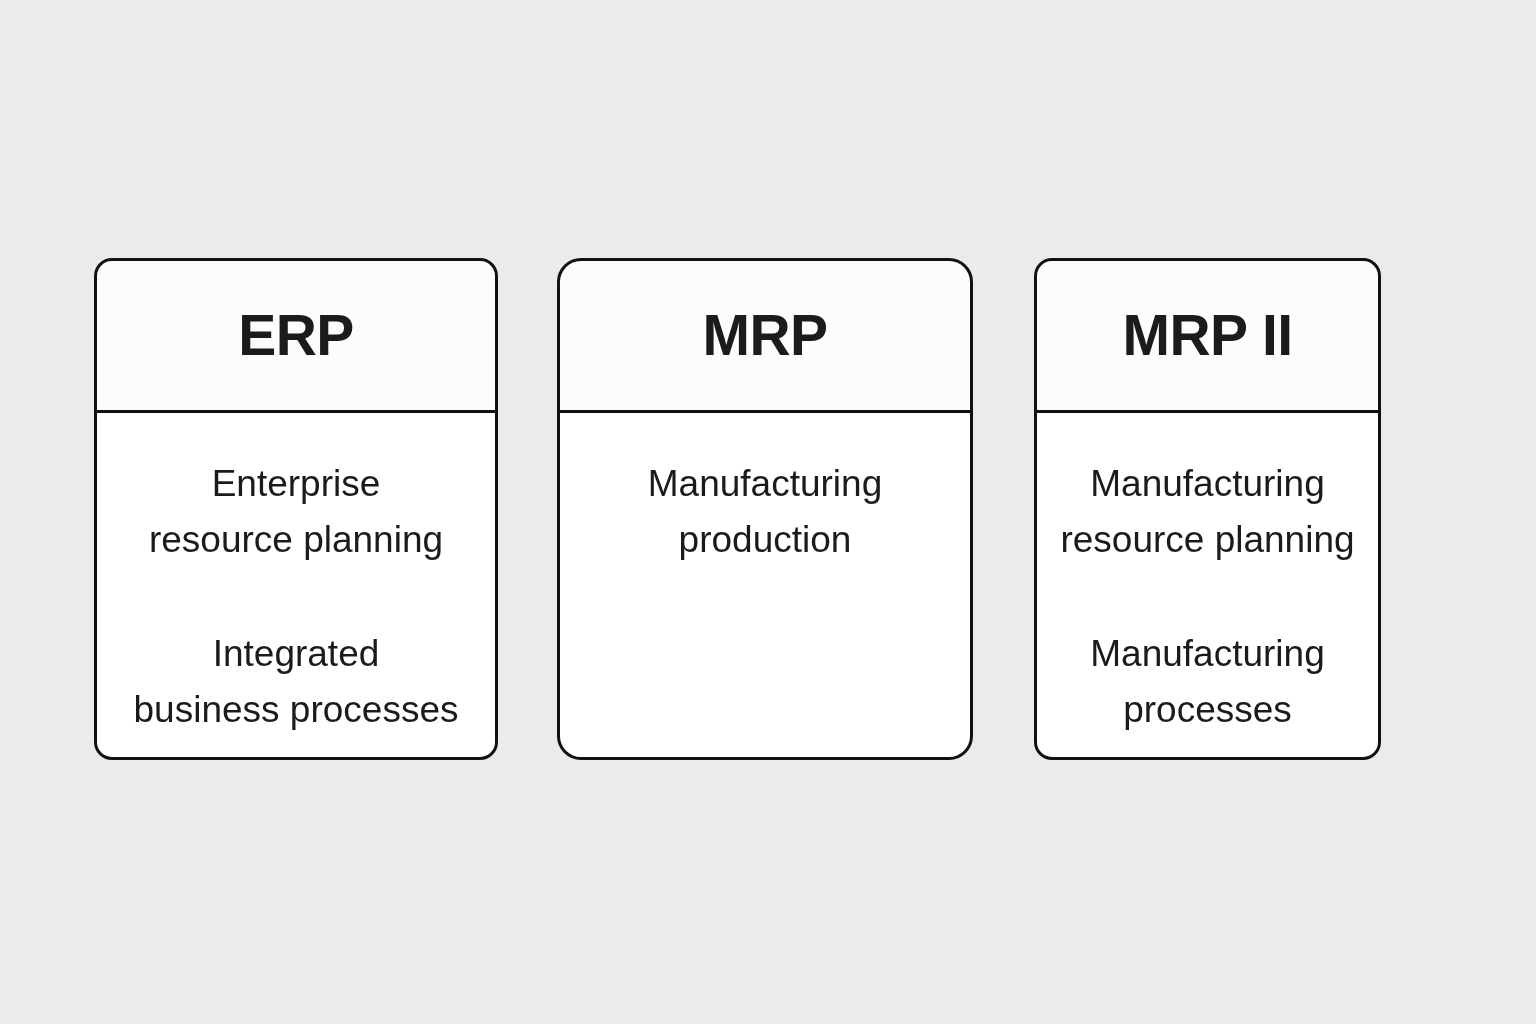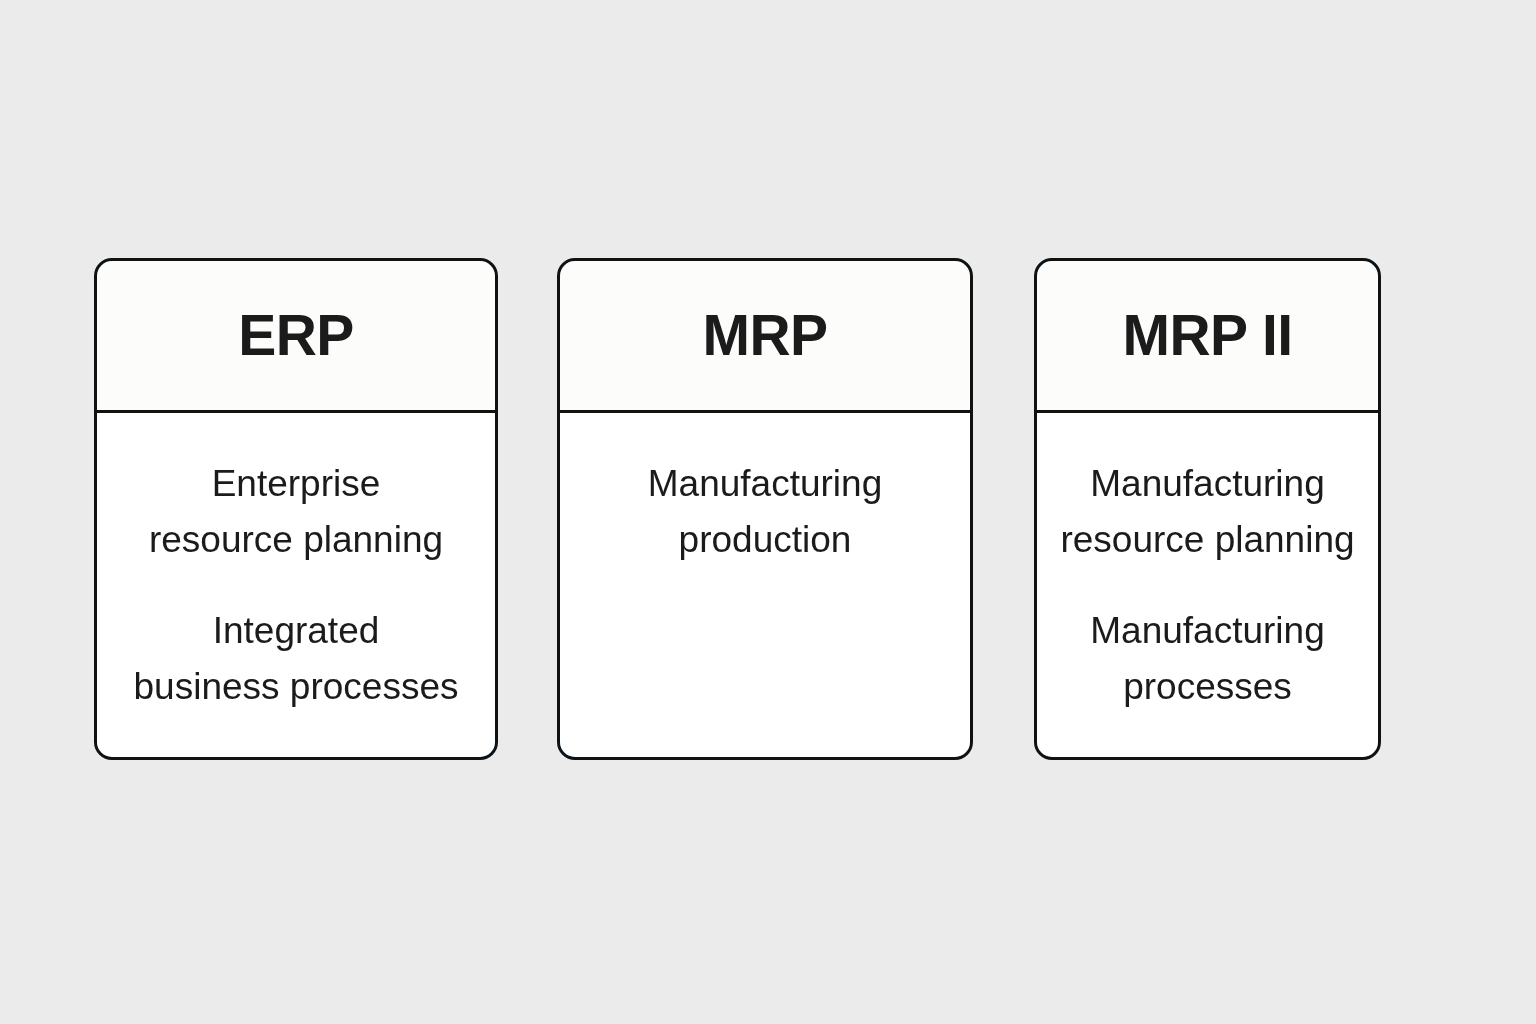--- a/index.html
+++ b/index.html
@@ -27,21 +27,21 @@
     background: #0369a1;
     border: 3px solid #111111;
     border-radius: 18px;
     box-sizing: border-box;
     display: flex;
     flex-direction: column;
     overflow: hidden;
   }
 
   .card-1 { left: 94px;   width: 404px; }
-  .card-2 { left: 557px;  width: 416px; }
+  .card-2 { left: 557px;  width: 416px; border-radius: 24px; }
   .card-3 { left: 1034px; width: 347px; }
 
   .card-header {
     height: 152px;
     flex: 0 0 152px;
     background: #fcfcfb;
     border-bottom: 3px solid #111111;
     display: flex;
     align-items: center;
     justify-content: center;
@@ -72,21 +72,21 @@
     font-size: 37px;
     font-weight: normal;
     color: #1b1b1b;
     line-height: 56px;
     text-align: center;
     margin: 0;
     white-space: pre-line;
   }
 
   
-  .gap-wide .card-para + .card-para { margin-top: 35px; }
+  .gap-wide .card-para + .card-para { margin-top: 58px; }
   
   .gap-tight .card-para + .card-para { margin-top: 8px; }
 </style>
 </head>
 <body>
 
 <div id="diagram">
 
   <div class="card card-1">
     <div class="card-header">

